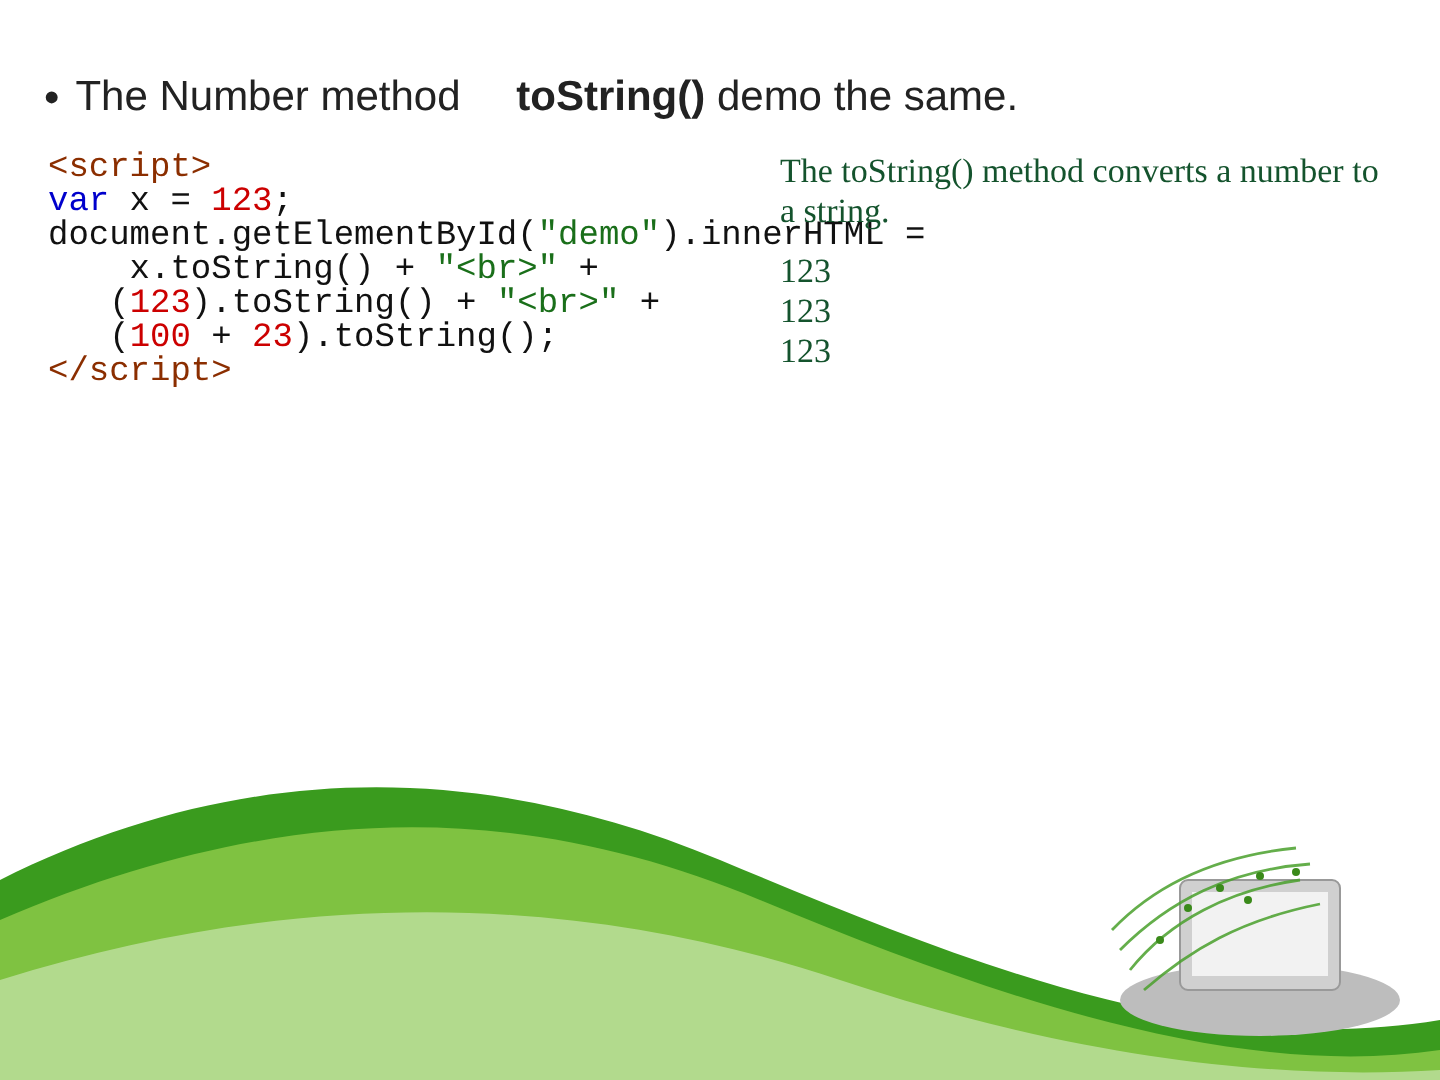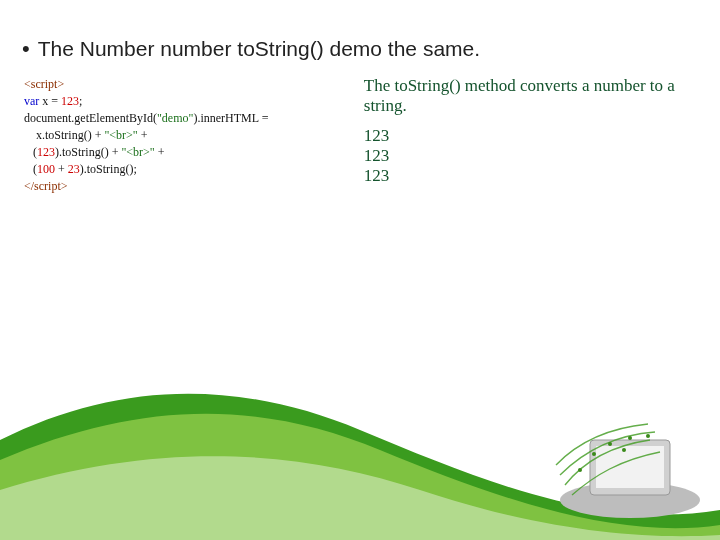--- a/index.html
+++ b/index.html
@@ -29,34 +29,35 @@
   .bullet-dot {
     margin-right: 8px;
     font-size: 22px;
     line-height: 26px;
     color: #222;
   }
   .bullet-text {
     line-height: 26px;
   }
   .bullet-text b {
-    font-weight: 400;
+    font-weight: 700;
+    margin-left: 22px;
   }
   .content {
     position: absolute;
     top: 76px;
     left: 24px;
     right: 24px;
     display: flex;
     flex-direction: row;
   }
   .code-col {
     width: 360px;
-    font-family: Liberation Serif, serif;
-    font-size: 12px;
+    font-family: Liberation Mono, monospace;
+    font-size: 17px;
     line-height: 17px;
     white-space: pre;
   }
   .output-col {
     margin-left: 6px;
     font-family: "Times New Roman", Times, serif;
     font-size: 17px;
     line-height: 20px;
     color: #14532d;
   }
@@ -76,21 +77,21 @@
     pointer-events: none;
   }
 </style>
 </head>
 <body>
 <div class="slide">
 
   <div class="bullet-row">
     <span class="bullet-dot">•</span>
     <span class="bullet-text">
-      <span>The Number number </span><b>toString()</b><span> demo the same.</span>
+      <span>The Number method </span><b>toString()</b><span> demo the same.</span>
     </span>
   </div>
 
   <div class="content">
     <div class="code-col"><span class="tok-brown">&lt;script&gt;</span>
 <span class="tok-blue">var</span><span class="tok-plain"> x = </span><span class="tok-red">123</span><span class="tok-plain">;</span>
 <span class="tok-plain">document.getElementById(</span><span class="tok-str">"demo"</span><span class="tok-plain">).innerHTML =</span>
 <span class="tok-plain">    x.toString() + </span><span class="tok-str">"&lt;br&gt;"</span><span class="tok-plain"> +</span>
 <span class="tok-plain">   (</span><span class="tok-red">123</span><span class="tok-plain">).toString() + </span><span class="tok-str">"&lt;br&gt;"</span><span class="tok-plain"> +</span>
 <span class="tok-plain">   (</span><span class="tok-red">100</span><span class="tok-plain"> + </span><span class="tok-red">23</span><span class="tok-plain">).toString();</span>

